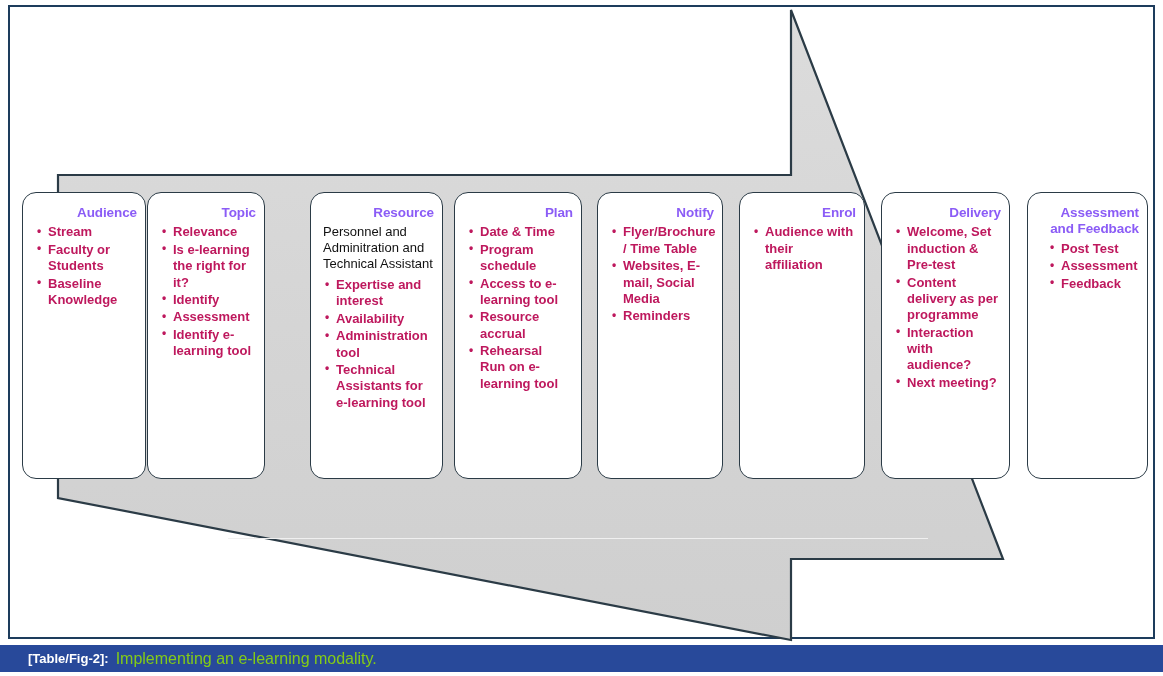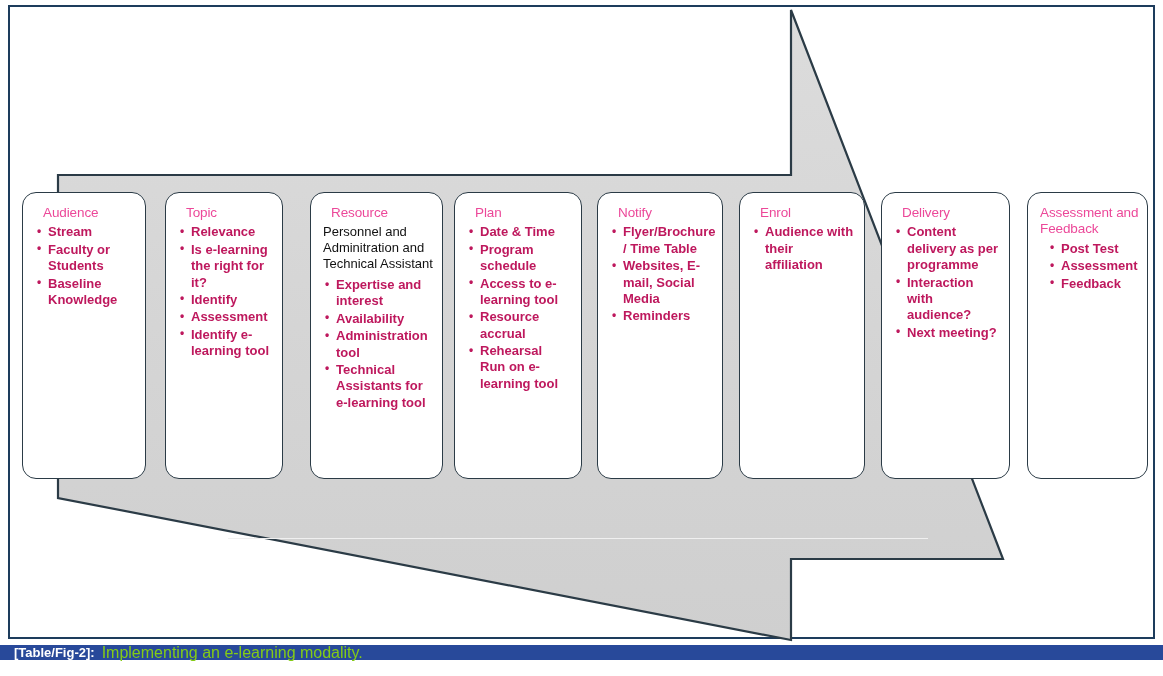--- a/index.html
+++ b/index.html
@@ -50,25 +50,26 @@
     height: 287px;
     background: #ffffff;
     border: 1.6px solid #2b3b46;
     border-radius: 14px;
     box-sizing: border-box;
     padding: 10px 8px 6px 10px;
     overflow: hidden;
   }
   .stage-title {
     font-size: 13.5px;
-    color: #ec4899;
+    color: #8b5cf6;
     line-height: 1.22;
     margin: 2px 0 3px 10px;
-    font-weight: 400;
+    font-weight: 700;
     letter-spacing: -0.1px;
+    text-align: right;
   }
   .stage-subtitle {
     font-size: 13px;
     color: #111111;
     line-height: 1.22;
     margin: 1px 0 5px 2px;
     font-weight: 400;
   }
   ul.stage-list {
     list-style: none;
@@ -90,26 +91,26 @@
     left: 0;
     top: -0.5px;
     font-size: 12px;
   }
   
   #caption-bar {
     position: absolute;
     left: 0;
     top: 645px;
     width: 1163px;
-    height: 15px;
+    height: 27px;
     background: #28499a;
     display: flex;
     align-items: center;
     box-sizing: border-box;
-    padding-left: 14px;
+    padding-left: 28px;
   }
   .caption-label {
     color: #ffffff;
     font-size: 13px;
     font-weight: bold;
     margin-right: 7px;
     white-space: nowrap;
   }
   .caption-text {
     color: #84cc16;
@@ -140,21 +141,21 @@
 
   <div class="stage-box" style="left:22px; width:124px;">
     <div class="stage-title">Audience</div>
     <ul class="stage-list">
       <li>Stream</li>
       <li>Faculty or Students</li>
       <li>Baseline Knowledge</li>
     </ul>
   </div>
 
-  <div class="stage-box" style="left:165px; width:118px;">
+  <div class="stage-box" style="left:147px; width:118px;">
     <div class="stage-title">Topic</div>
     <ul class="stage-list">
       <li>Relevance</li>
       <li>Is e-learning the right for it?</li>
       <li>Identify</li>
       <li>Assessment</li>
       <li>Identify e-learning tool</li>
     </ul>
   </div>
 
@@ -192,20 +193,21 @@
   <div class="stage-box" style="left:739px; width:126px;">
     <div class="stage-title">Enrol</div>
     <ul class="stage-list">
       <li>Audience with their affiliation</li>
     </ul>
   </div>
 
   <div class="stage-box" style="left:881px; width:129px;">
     <div class="stage-title">Delivery</div>
     <ul class="stage-list">
+      <li>Welcome, Set induction &amp; Pre-test</li>
       <li>Content delivery as per programme</li>
       <li>Interaction with audience?</li>
       <li>Next meeting?</li>
     </ul>
   </div>
 
   <div class="stage-box" style="left:1027px; width:121px;">
     <div class="stage-title" style="margin-left:2px;">Assessment and Feedback</div>
     <ul class="stage-list" style="padding-left:12px;">
       <li>Post Test</li>

